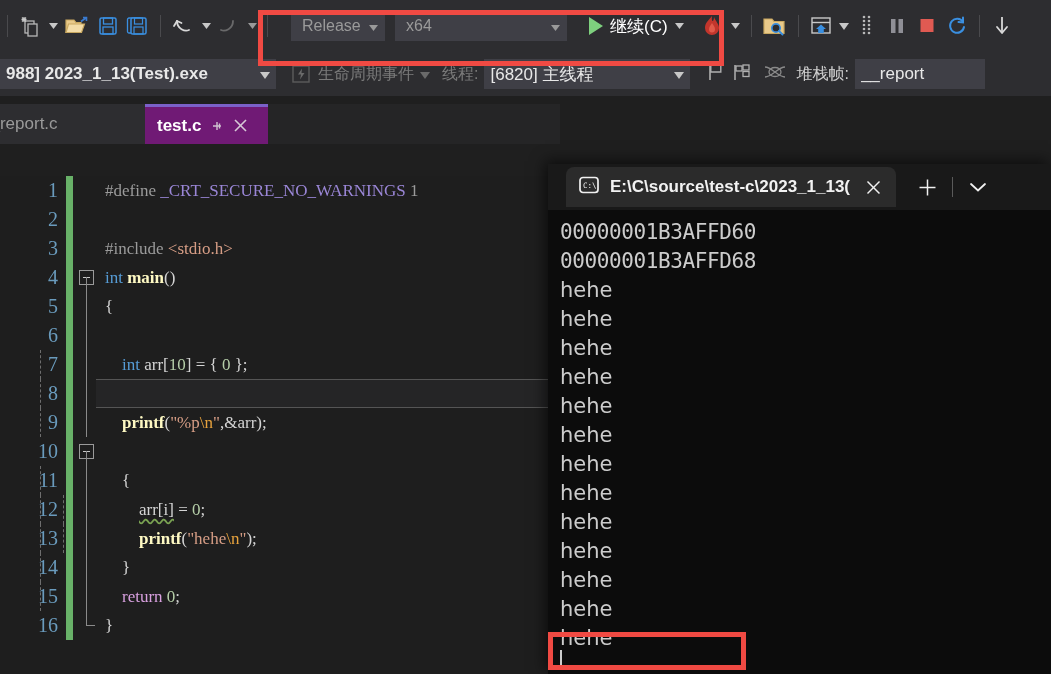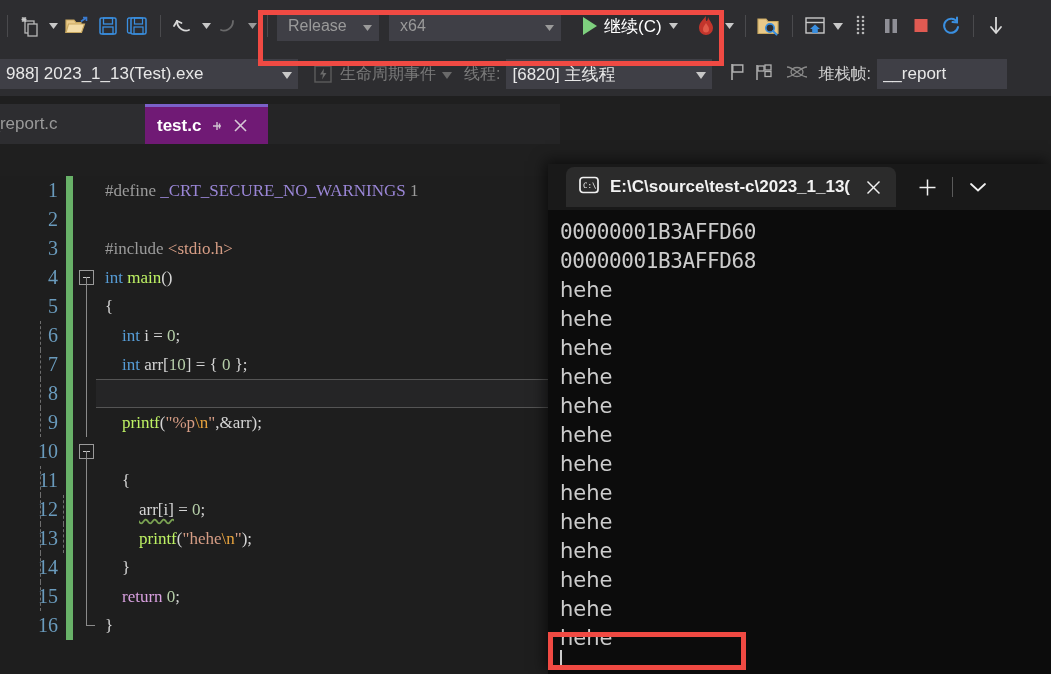--- a/index.html
+++ b/index.html
@@ -101,21 +101,21 @@
   .hl-row { position: absolute; left: 96px; right: 0; top: 0; height: 29px; border-top: 1px solid #555; border-bottom: 1px solid #555; background: #252526; }
   .guide { position: absolute; top: 0; width: 0; height: 29px; border-left: 1px dashed #6e6e6e; }
 
   
   .t-pp     { color: #9b9b9b; }
   .t-macro  { color: #9a86d6; }
   .t-str    { color: #d69d85; }
   .t-esc    { color: #e8a33d; }
   .t-key    { color: #569cd6; }
   .t-kw2    { color: #d8a0df; }
-  .t-fn     { color: #bef264; }
+  .t-fn     { color: #fef9c3; font-weight: bold; }
   .t-num    { color: #b5cea8; }
   .t-plain  { color: #d4d4d4; }
   .t-brk    { color: #d4d4d4; }
   .squiggle {
     text-decoration: underline wavy #7aa352; text-decoration-skip-ink: none;
     text-underline-offset: 3px;
   }
 
   
   .console-win {
@@ -220,21 +220,21 @@
       </svg>
     </div>
     <div class="tb-caret">
       <svg width="9" height="6">
           <polygon points="0,0 9,0 4.5,6" fill="#9a9a9a"></polygon>
         </svg>
     </div>
 
     <div class="tb-sep"></div>
 
-    <div class="combo" style="width:102px;margin-left:2px;">
+    <div class="combo" style="width:94px;margin-left:16px;">
       <span class="cb-label">Release</span>
       <span class="cb-arrow">
         <svg width="9" height="6">
             <polygon points="0,0 9,0 4.5,6" fill="#9a9a9a"></polygon>
           </svg>
       </span>
     </div>
 
     <div class="combo" style="width:172px;margin-left:10px;">
       <span class="cb-label">x64</span>
@@ -333,21 +333,21 @@
 
     <div class="tb-btn">
       <svg width="22" height="24" viewBox="0 0 22 24">
         <line x1="11" y1="3" x2="11" y2="18" stroke="#d8d8d8" stroke-width="1.8"></line>
         <path d="M6 13 L11 19 L16 13" fill="none" stroke="#d8d8d8" stroke-width="1.8" stroke-linecap="round" stroke-linejoin="round"></path>
       </svg>
     </div>
   </div>
 
   <div class="debug-bar">
-    <div class="proc-combo" style="width:298px;">
+    <div class="proc-combo" style="width:276px;font-weight:bold;">
       <span style="flex:1;overflow:hidden;white-space:nowrap;">988] 2023_1_13(Test).exe</span>
       <span>
         <svg width="10" height="7">
             <polygon points="0,0 10,0 5,7" fill="#c8c8c8"></polygon>
           </svg>
       </span>
     </div>
 
     <span style="margin-left:14px;display:flex;align-items:center;">
       <svg width="22" height="22" viewBox="0 0 22 22">
@@ -464,21 +464,20 @@
           <div class="fold-line"></div>
         </div>
         <div class="codetext"><span class="t-brk">{</span></div>
       </div>
       <div class="code-row">
         <div class="gutter-num">6</div>
         <div class="changebar" style="background: rgb(104, 177, 104);"></div>
         <div class="foldcol">
           <div class="fold-line"></div>
         </div>
-        <div class="codetext"><span class="guide" style="left: 40px;"></span><span class="t-plain">    </span><span class="t-key">int</span><span class="t-plain"> i </span><span class="t-plain">=</span><span class="t-plain"> </span><span class="t-num">0</span><span class="t-plain">;</span></div>
       </div>
       <div class="code-row">
         <div class="gutter-num">7</div>
         <div class="changebar" style="background: rgb(104, 177, 104);"></div>
         <div class="foldcol">
           <div class="fold-line"></div>
         </div>
         <div class="codetext"><span class="guide" style="left: 40px;"></span><span class="t-plain">    </span><span class="t-key">int</span><span class="t-plain"> arr</span><span class="t-brk">[</span><span class="t-num">10</span><span class="t-brk">]</span><span class="t-plain"> = { </span><span class="t-num">0</span><span class="t-plain"> };</span></div>
       </div>
       <div class="code-row">

